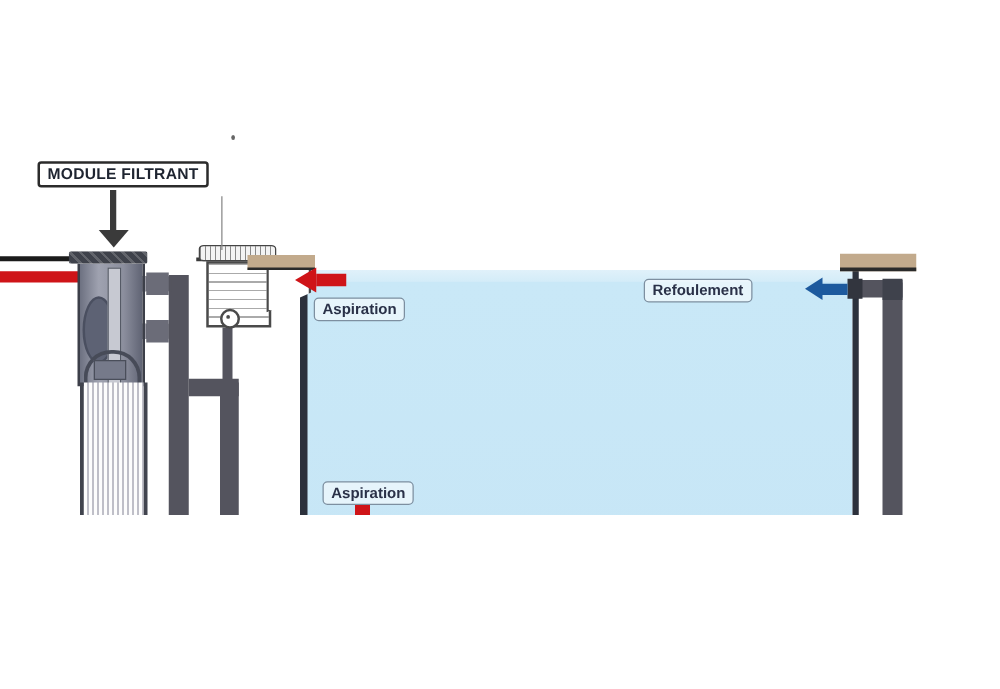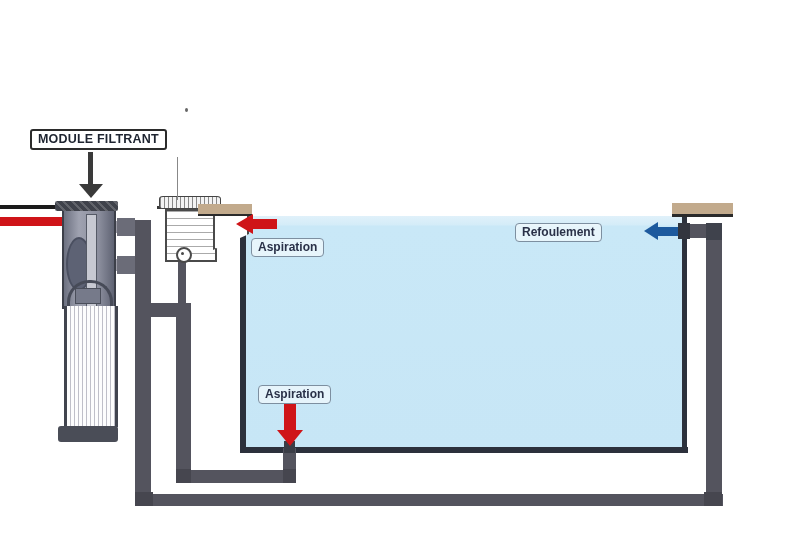--- a/index.html
+++ b/index.html
@@ -1,16 +1,16 @@
 <!DOCTYPE html>
 <html><head>
 <meta charset="utf-8">
 <style>
   html,body{margin:0;padding:0;background:#fff;}
-  #stage{position:relative;width:800px;height:551px;background:#ffffff;overflow:hidden;
+  #stage{position:relative;width:800px;height:412px;background:#ffffff;overflow:hidden;
          font-family:"Liberation Sans",sans-serif;}
   .abs{position:absolute;}
 
   
   .pool-water{left:245px;top:216px;width:437px;height:232px;
     background:linear-gradient(#e0f1fa 0px,#d4ecf8 9px,#c9e8f7 10px,#c7e6f6 100%);}
   .wall{background:#2c313c;}
   .wall-left{left:240px;top:213px;width:6px;height:240px;}
   .wall-bottom{left:240px;top:447px;width:448px;height:6px;}
   .wall-right{left:682px;top:211px;width:5px;height:242px;}

